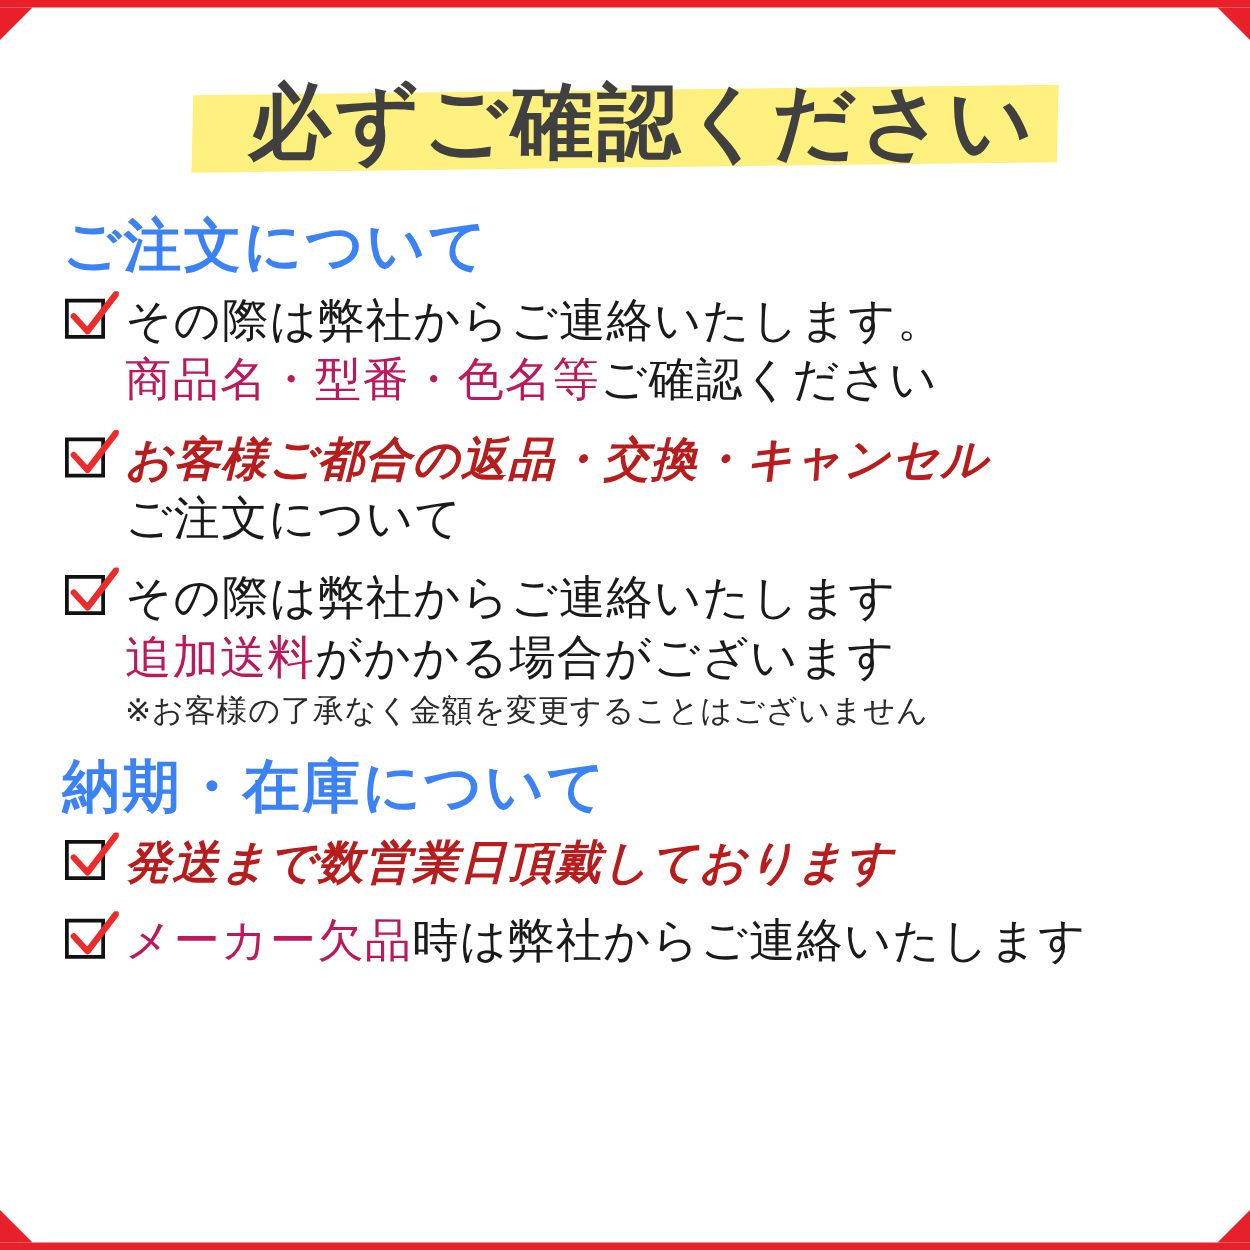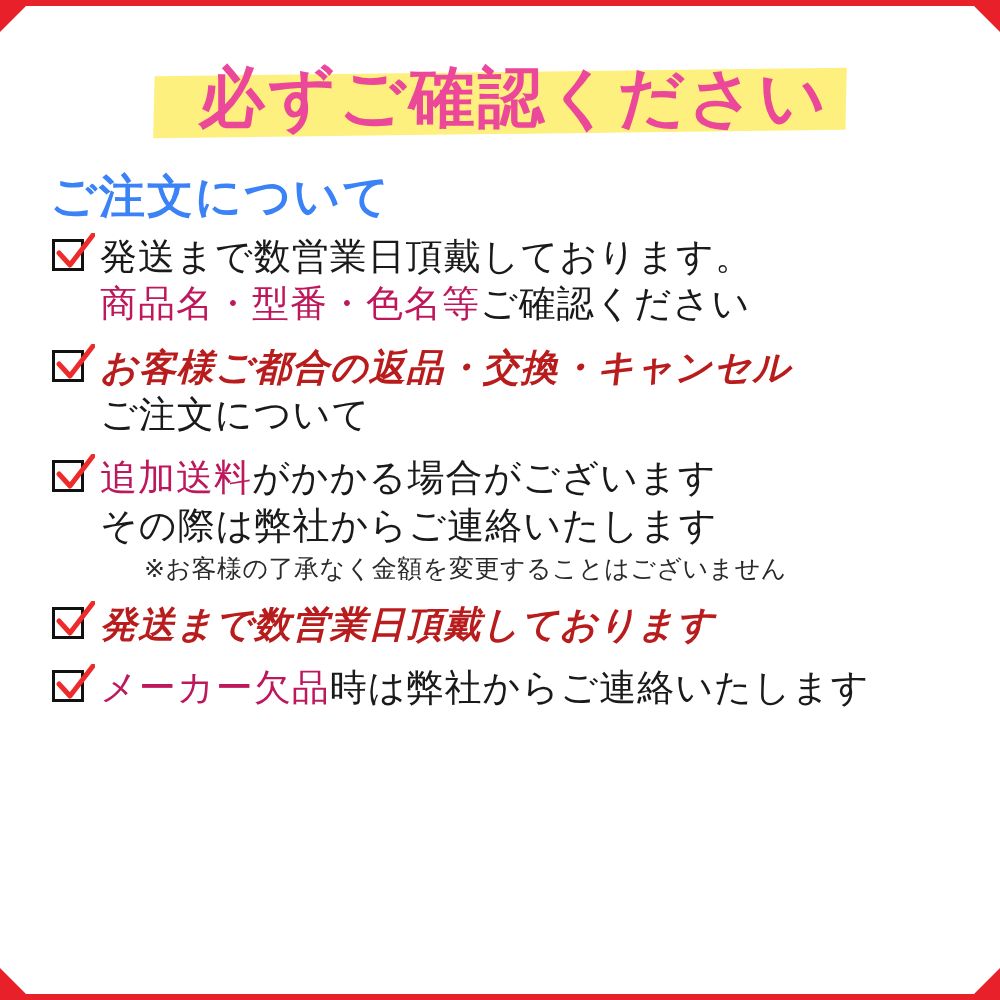--- a/index.html
+++ b/index.html
@@ -76,21 +76,21 @@
     background: #fdf07f;
     transform: skewX(-2deg) rotate(-0.7deg);
   }
   .headline {
     position: relative;
     display: inline-block;
     font-family: "DejaVu Sans", "Liberation Sans", sans-serif;
     font-size: 66px;
     font-weight: bold;
     letter-spacing: 3px;
-    color: #ec4899;
+    color: #404040;
     line-height: 104px;
     white-space: nowrap;
     margin-left: 28px;
   }
 
   
   .section-title {
     font-size: 46px;
     font-weight: bold;
     color: #3b82f6;
@@ -149,21 +149,20 @@
   }
   .line .red {
     color: #be185d;
     font-weight: normal;
   }
   .line.small {
     font-size: 25px;
     letter-spacing: 0.5px;
     color: #2a2a2a;
     margin-top: 4px;
-    margin-left: 44px;
   }
 </style>
 </head>
 <body>
 
 <div class="page">
   <div class="corner tl"></div>
   <div class="corner tr"></div>
   <div class="corner bl"></div>
   <div class="corner br"></div>
@@ -178,21 +177,21 @@
     <div class="section-title">ご注文について</div>
 
     <div class="item">
       <div class="check">
         <div class="box"></div>
         <svg class="tick" viewBox="0 0 40 40" aria-hidden="true">
           <path d="M4 20 L15 32 L38 2" fill="none" stroke="#ee2b2b" stroke-width="5" stroke-linecap="round" stroke-linejoin="round"></path>
         </svg>
       </div>
       <div class="lines">
-        <div class="line">発送まで数営業日頂戴しております。</div>
+        <div class="line">その際は弊社からご連絡いたします。</div>
         <div class="line"><span class="red">商品名・型番・色名等</span><span>ご確認ください</span></div>
       </div>
     </div>
 
     <div class="item">
       <div class="check">
         <div class="box"></div>
         <svg class="tick" viewBox="0 0 40 40" aria-hidden="true">
           <path d="M4 20 L15 32 L38 2" fill="none" stroke="#ee2b2b" stroke-width="5" stroke-linecap="round" stroke-linejoin="round"></path>
         </svg>
@@ -204,26 +203,27 @@
     </div>
 
     <div class="item">
       <div class="check">
         <div class="box"></div>
         <svg class="tick" viewBox="0 0 40 40" aria-hidden="true">
           <path d="M4 20 L15 32 L38 2" fill="none" stroke="#ee2b2b" stroke-width="5" stroke-linecap="round" stroke-linejoin="round"></path>
         </svg>
       </div>
       <div class="lines">
+        <div class="line">その際は弊社からご連絡いたします</div>
         <div class="line"><span class="red">追加送料</span><span>がかかる場合がございます</span></div>
-        <div class="line">その際は弊社からご連絡いたします</div>
         <div class="line small">※お客様の了承なく金額を変更することはございません</div>
       </div>
     </div>
 
+    <div class="section-title second">納期・在庫について</div>
 
     <div class="item">
       <div class="check">
         <div class="box"></div>
         <svg class="tick" viewBox="0 0 40 40" aria-hidden="true">
           <path d="M4 20 L15 32 L38 2" fill="none" stroke="#ee2b2b" stroke-width="5" stroke-linecap="round" stroke-linejoin="round"></path>
         </svg>
       </div>
       <div class="lines">
         <div class="line red">発送まで数営業日頂戴しております</div>

